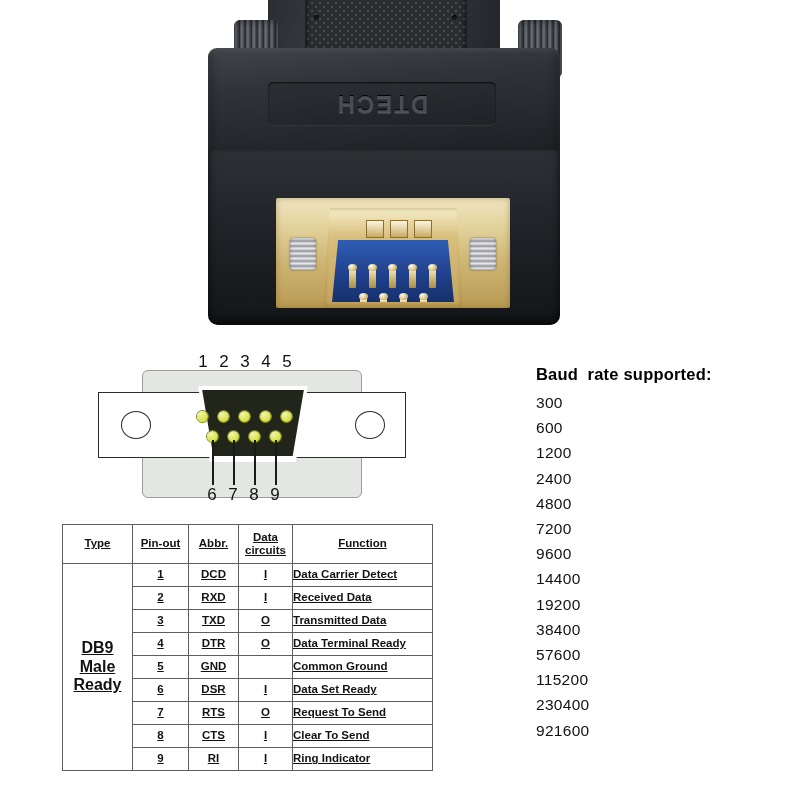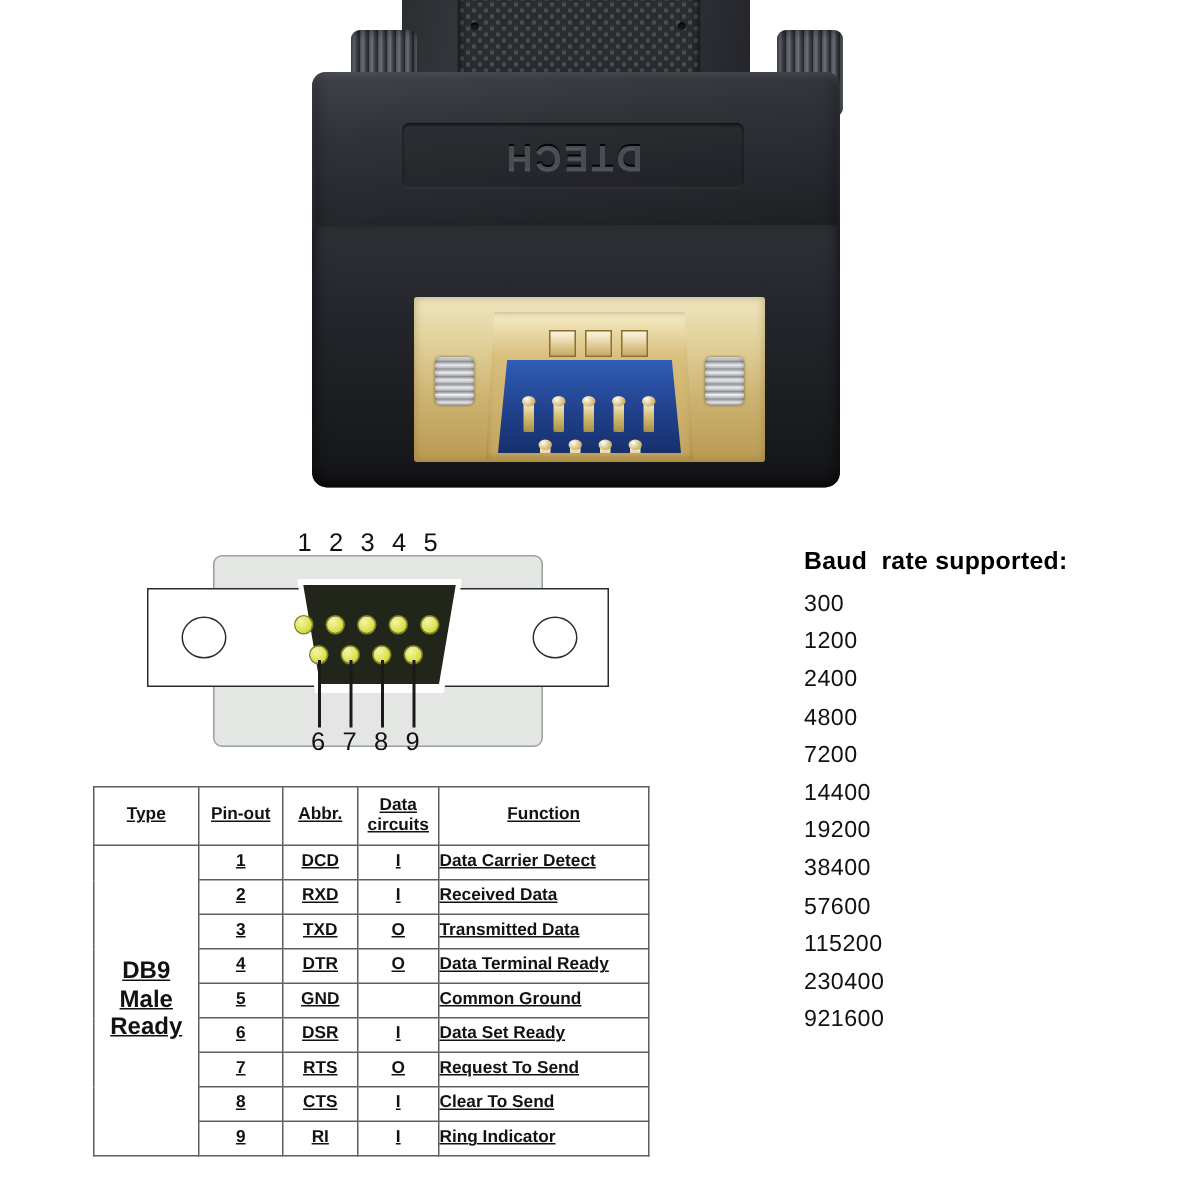--- a/index.html
+++ b/index.html
@@ -472,24 +472,26 @@
         <td class="cell-left">Ring Indicator</td>
       </tr>
     </tbody>
   </table>
 </div>
 
 <div id="baud-panel">
   <div id="baud-title">Baud  rate supported:</div>
   <div id="baud-list">
       <div class="baud-item">300</div>
+      <div class="baud-item">600</div>
       <div class="baud-item">1200</div>
       <div class="baud-item">2400</div>
       <div class="baud-item">4800</div>
       <div class="baud-item">7200</div>
+      <div class="baud-item">9600</div>
       <div class="baud-item">14400</div>
       <div class="baud-item">19200</div>
       <div class="baud-item">38400</div>
       <div class="baud-item">57600</div>
       <div class="baud-item">115200</div>
       <div class="baud-item">230400</div>
       <div class="baud-item">921600</div>
     </div>
 </div>
 

